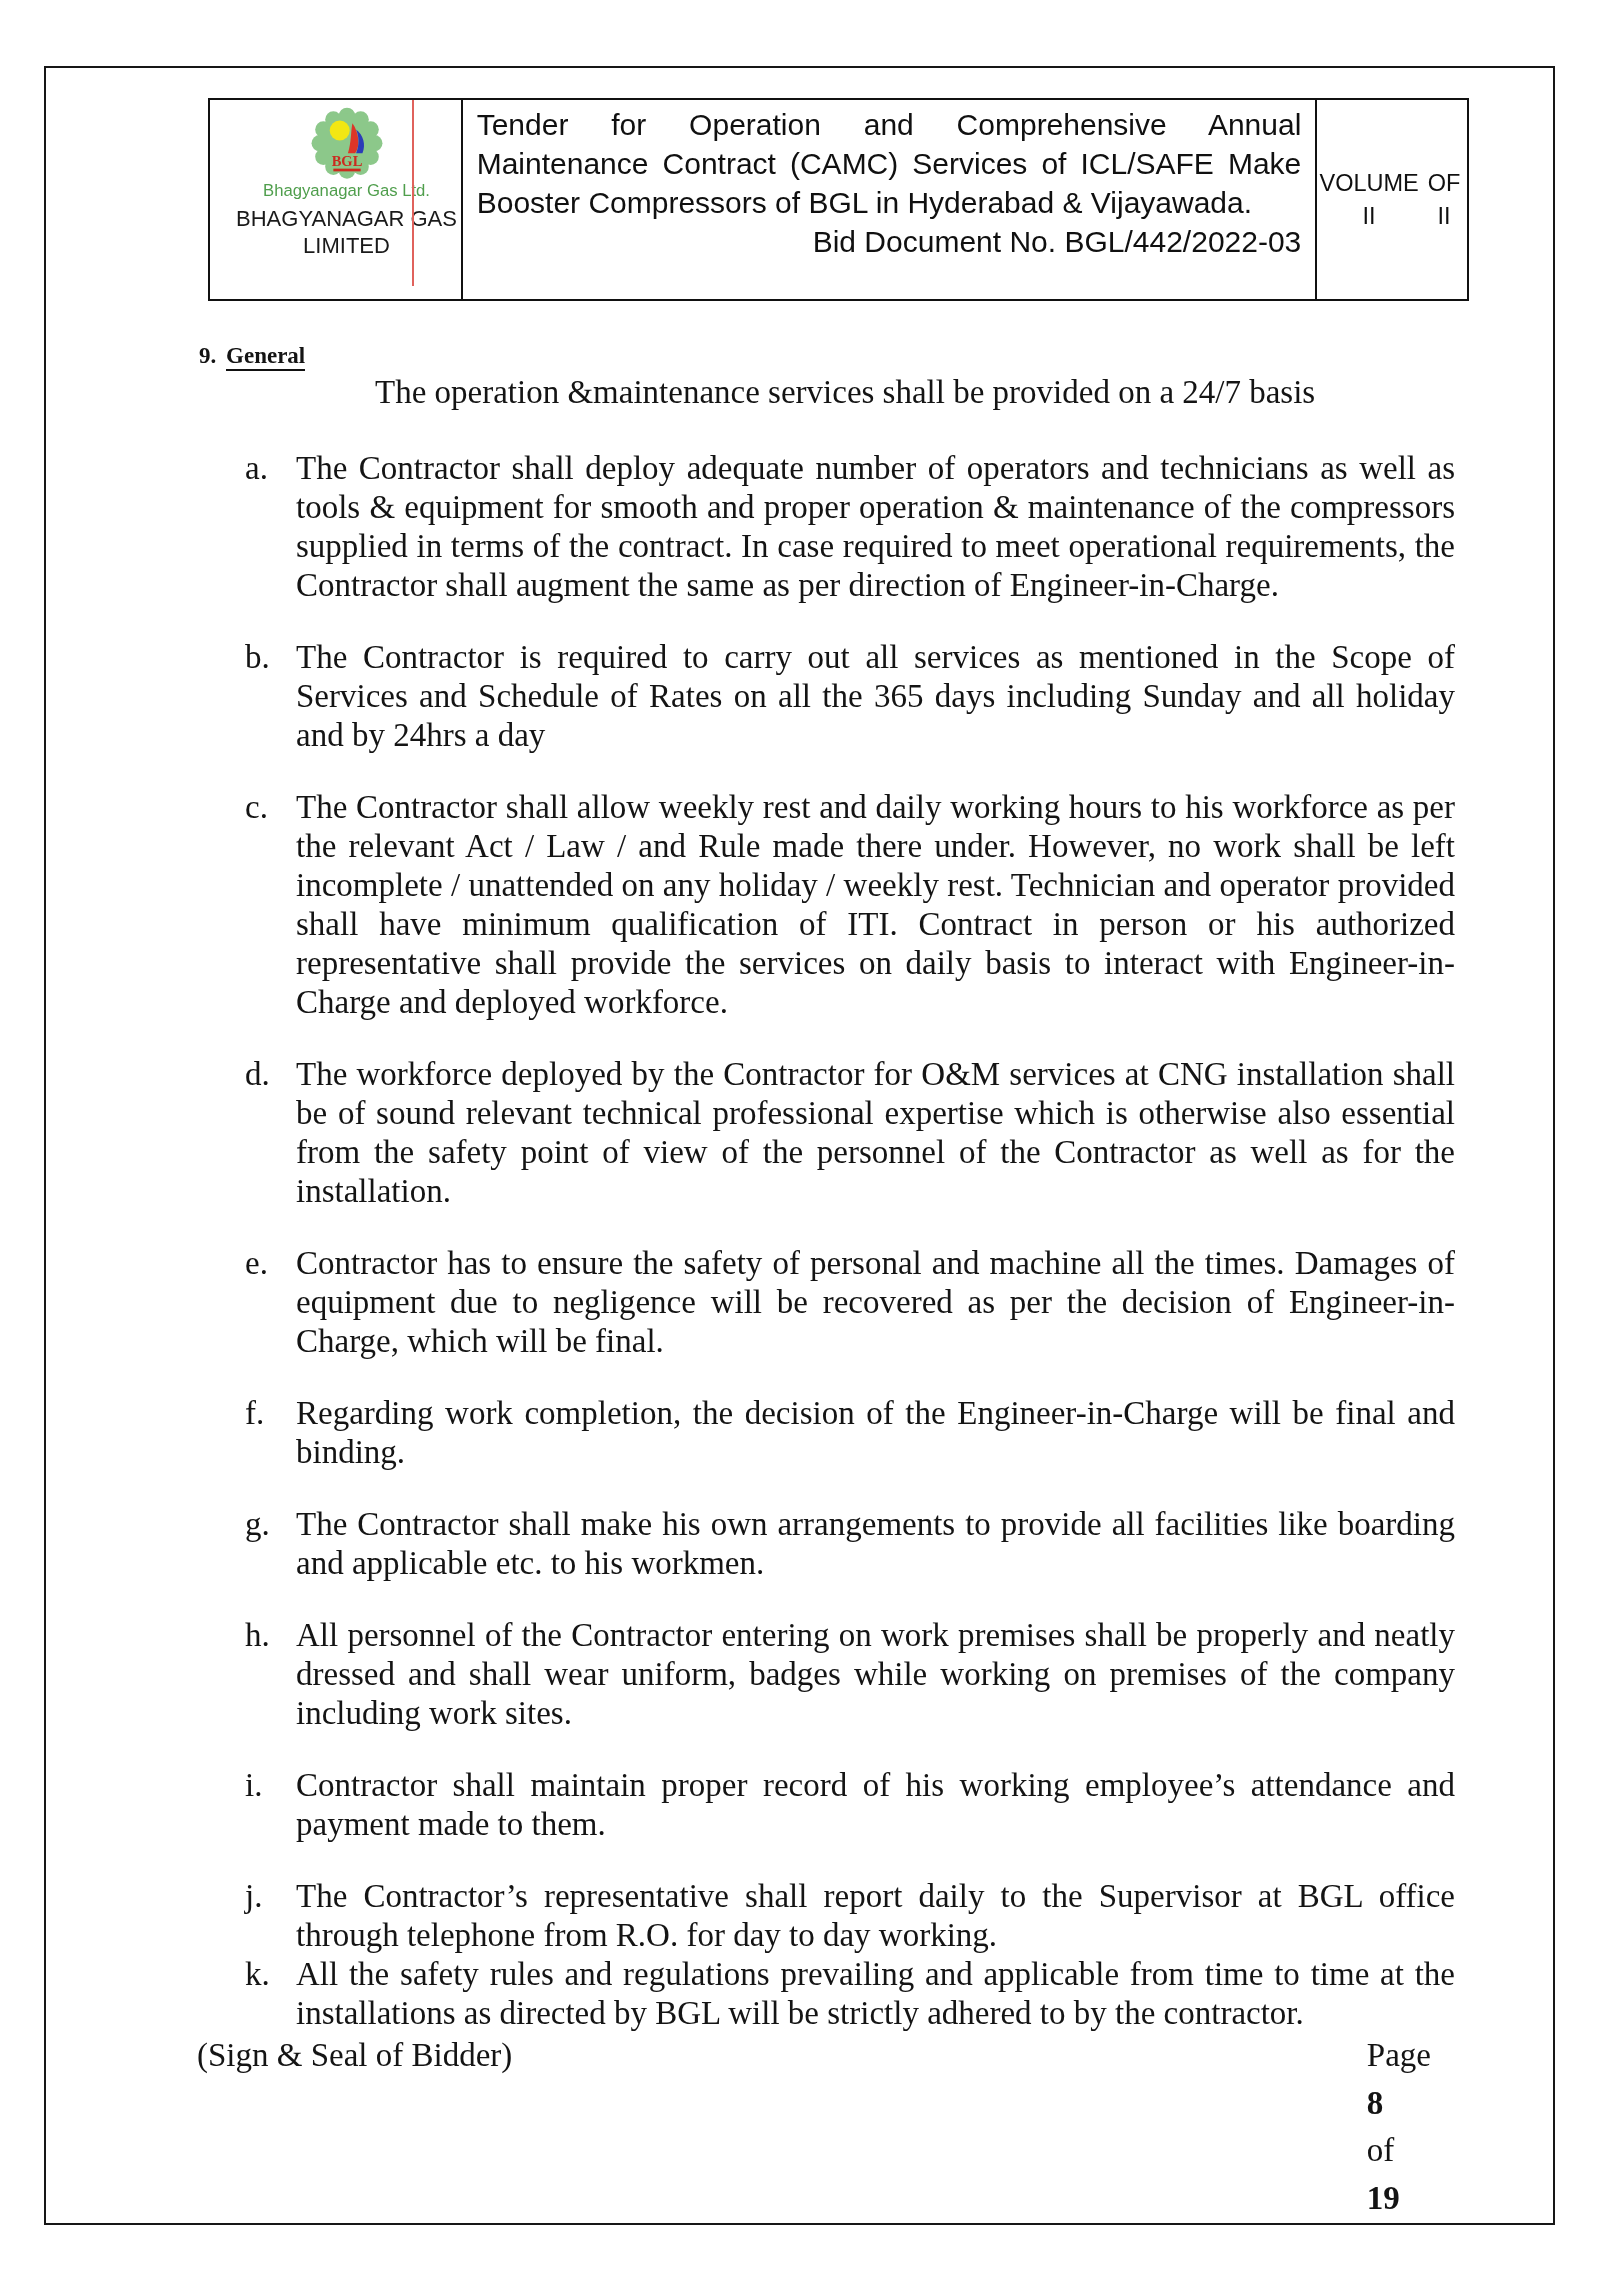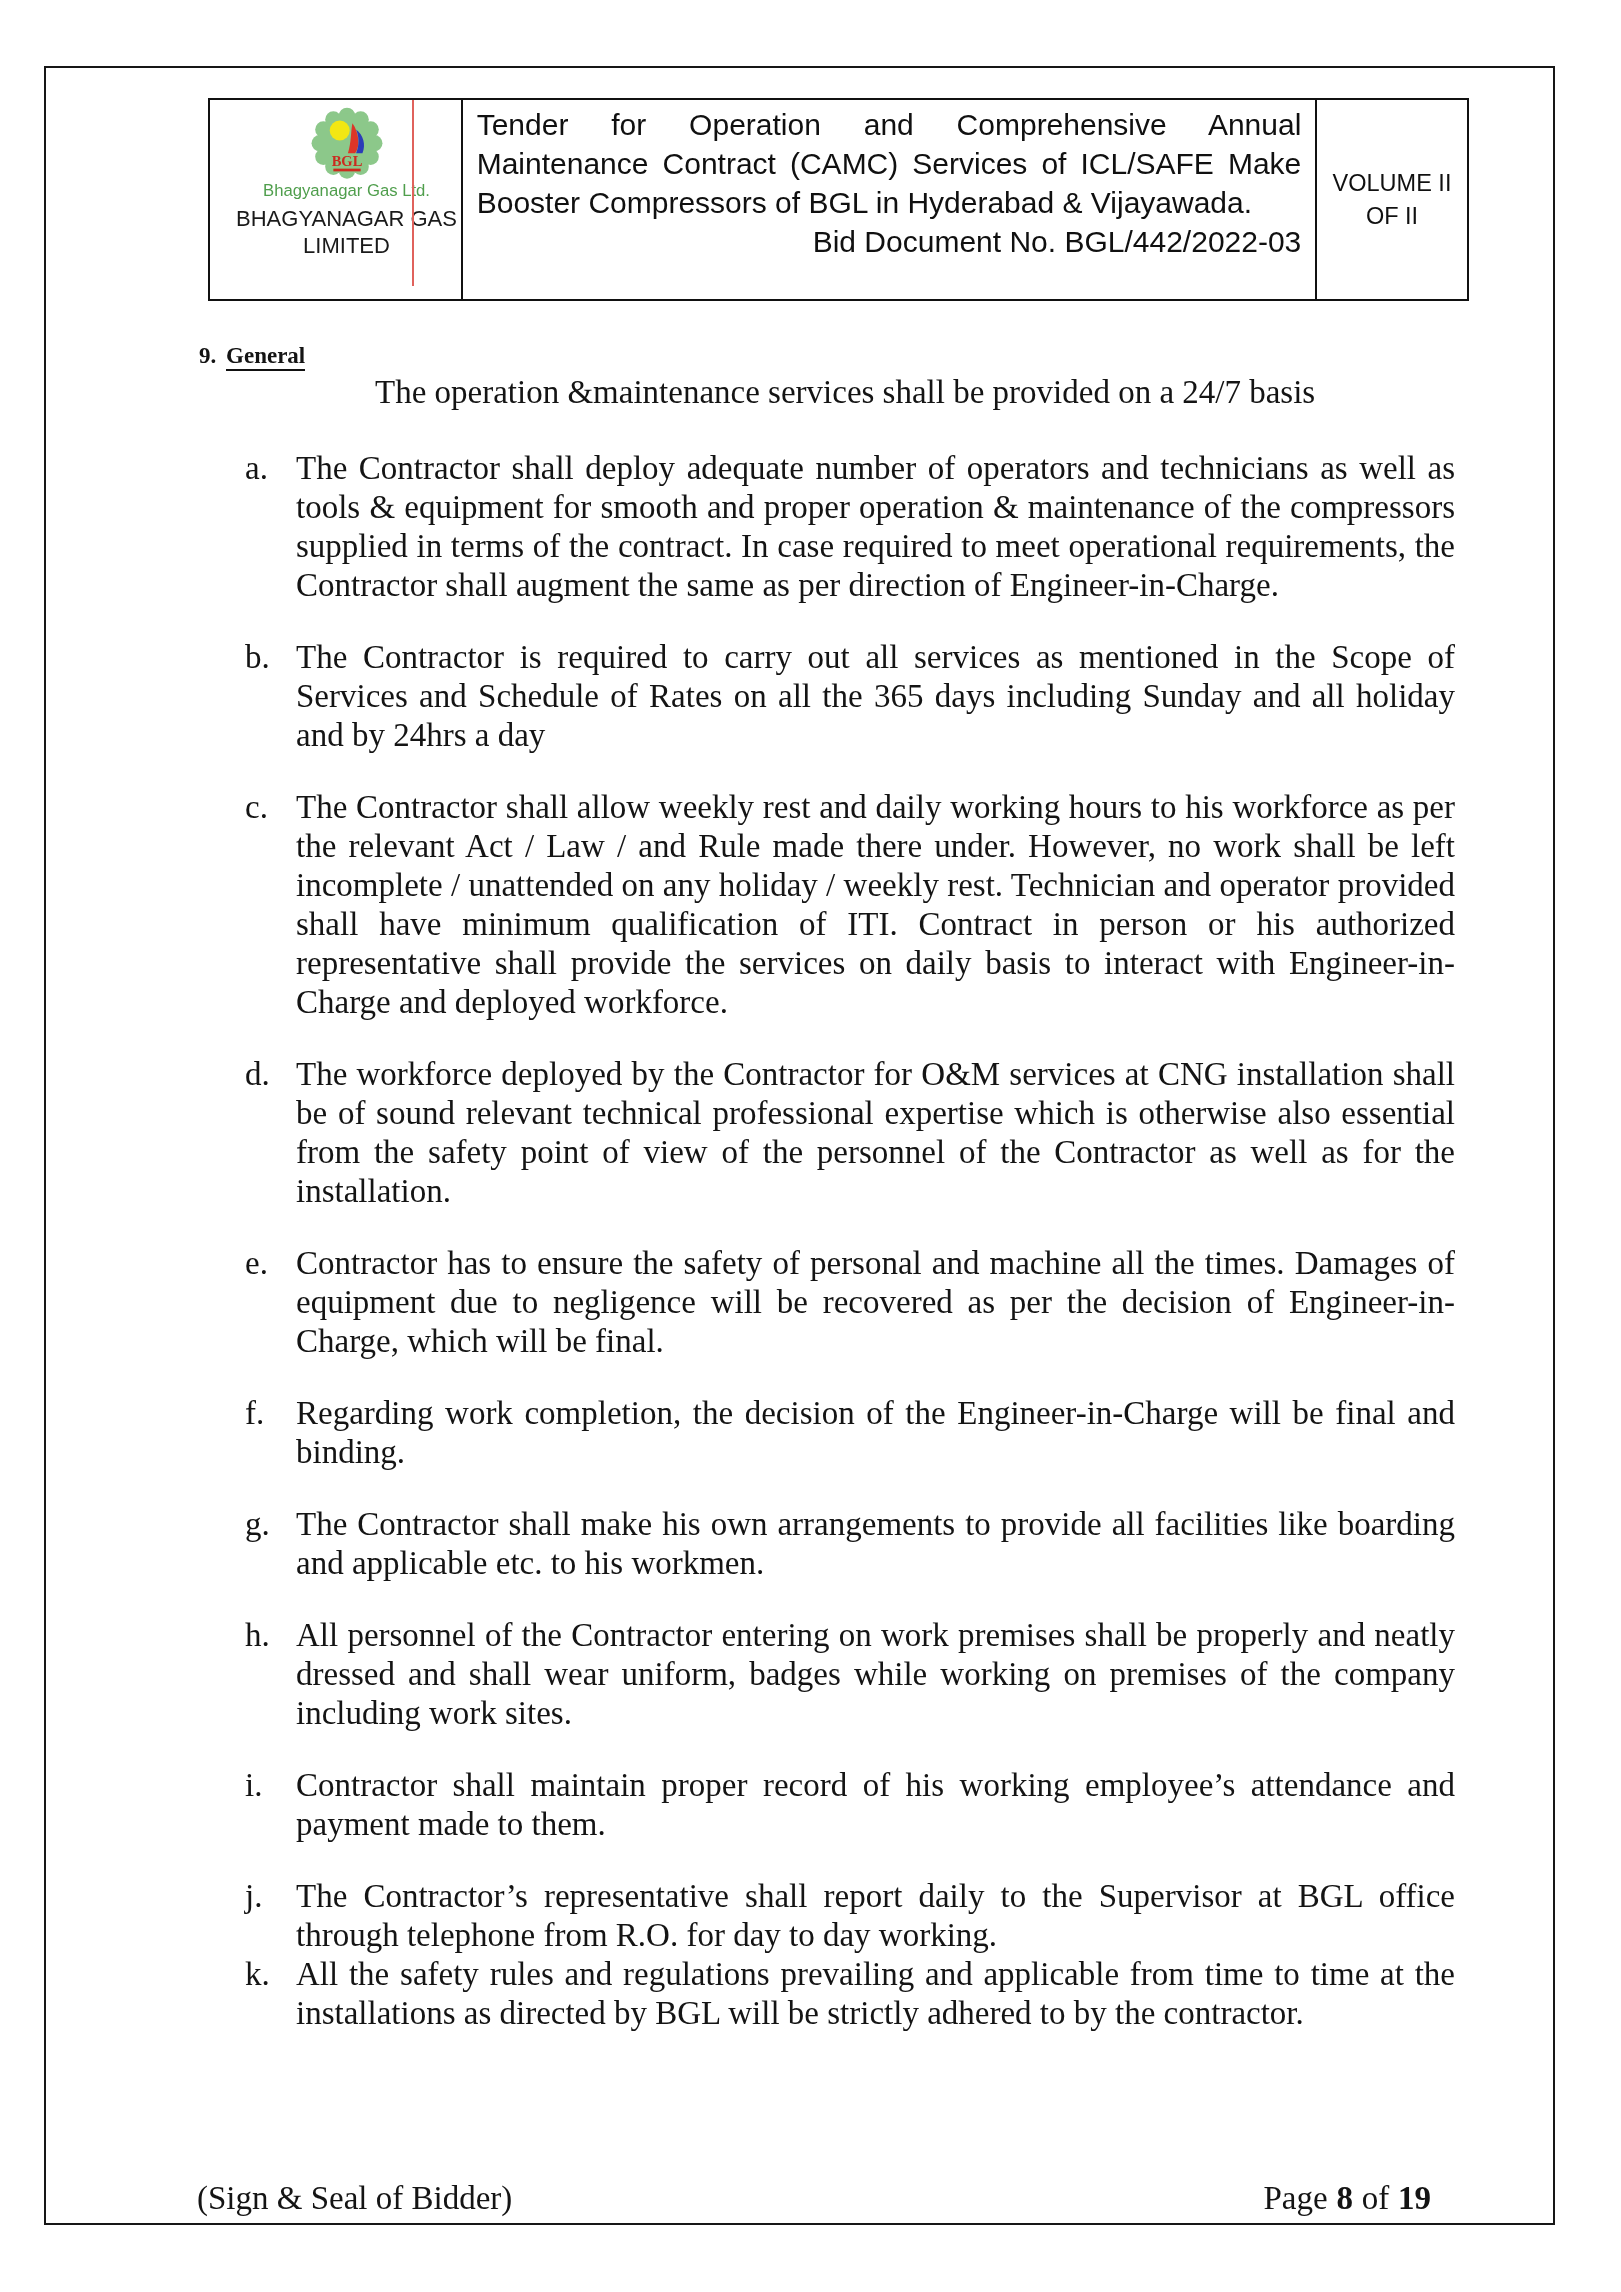--- a/index.html
+++ b/index.html
@@ -25,21 +25,21 @@
   .cell-logo .small-green { font-size:16.7px; color:#4f9e4c; margin-top:-3.9px; }
   .cell-logo .company { font-size:22px; line-height:27.4px; color:#1a1a1a; text-align:center; margin-top:4px; }
   .red-line { position:absolute; left:202px; top:0; width:2px; height:186px; background:#e0625c; }
   .cell-title {
     flex:1; border-right:2px solid #111; padding:4.9px 13.7px 2px 13.7px;
     font-size:30px; line-height:39px; color:#101010;
   }
   .cell-title .title-par { text-align:justify; }
   .cell-title .bid-no { text-align:right; }
   .cell-volume {
-    width:150px; display:flex; flex-direction:column; justify-content:center; align-items:center;
+    width:150px; display:flex; flex-direction:row; justify-content:center; align-items:center;
     font-size:23.5px; line-height:33px; color:#101010; text-align:center;
   }
   
   .heading {
     margin:37px 0 0 153px; font-weight:bold; font-size:23px; line-height:35px;
   }
   .heading .num { margin-right:9.8px; }
   .heading .ttl { border-bottom:2.9px solid #111; padding-bottom:1px; }
   .intro { margin-left:329px; font-size:33px; line-height:39px; }
   
@@ -47,21 +47,21 @@
   .item { display:flex; margin-bottom:33px; font-size:33px; line-height:39px; }
   .item .marker { width:51px; flex:none; }
   .item .text { flex:1; text-align:justify; }
   .item.no-gap { margin-bottom:0; }
   
   .footer {
     position:absolute; left:151px; right:122px; bottom:4.9px;
     display:flex; justify-content:space-between; align-items:flex-start;
     font-size:33px; line-height:39px;
   }
-  .footer-right { display:flex; gap:8.8px; }
+  .footer-right { display:flex; gap:8.8px;flex-direction:column; }
   .footer-right .b { font-weight:bold; }
   svg text { font-family:"Liberation Serif", serif; }
 </style>
 </head>
 <body>
 
 <div class="page-border">
 
   <div class="header-table">
     <div class="cell-logo">

